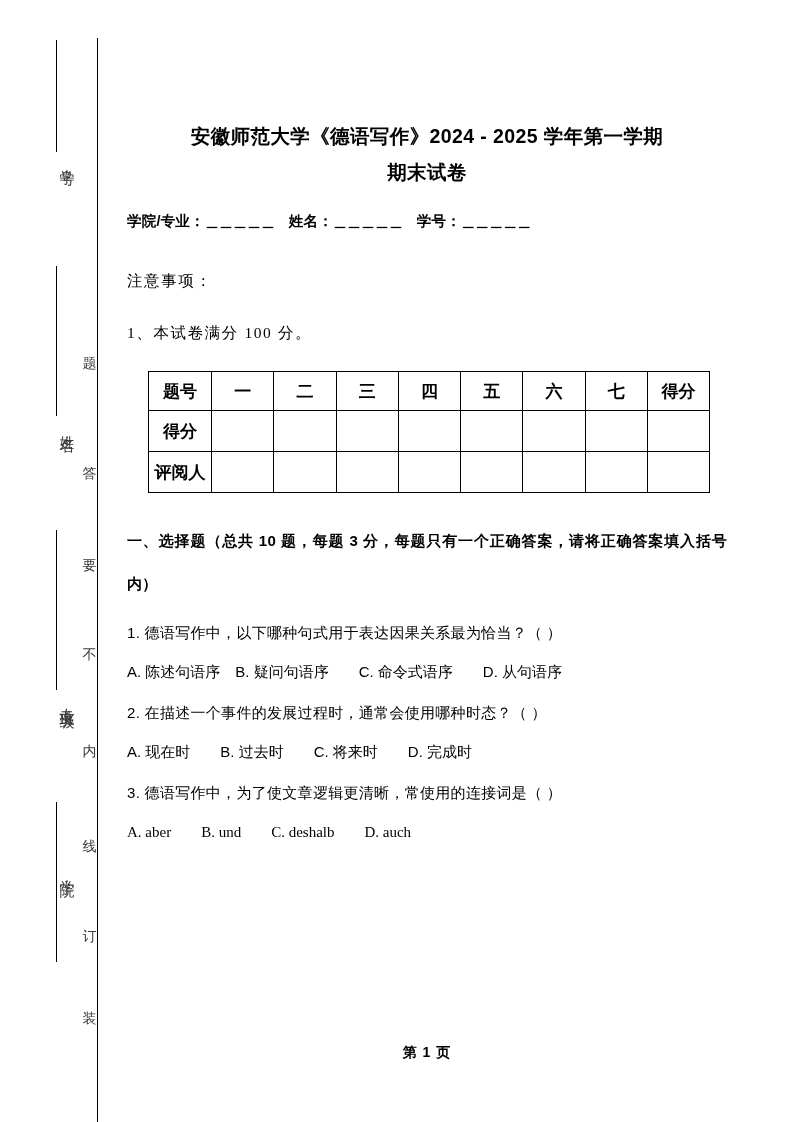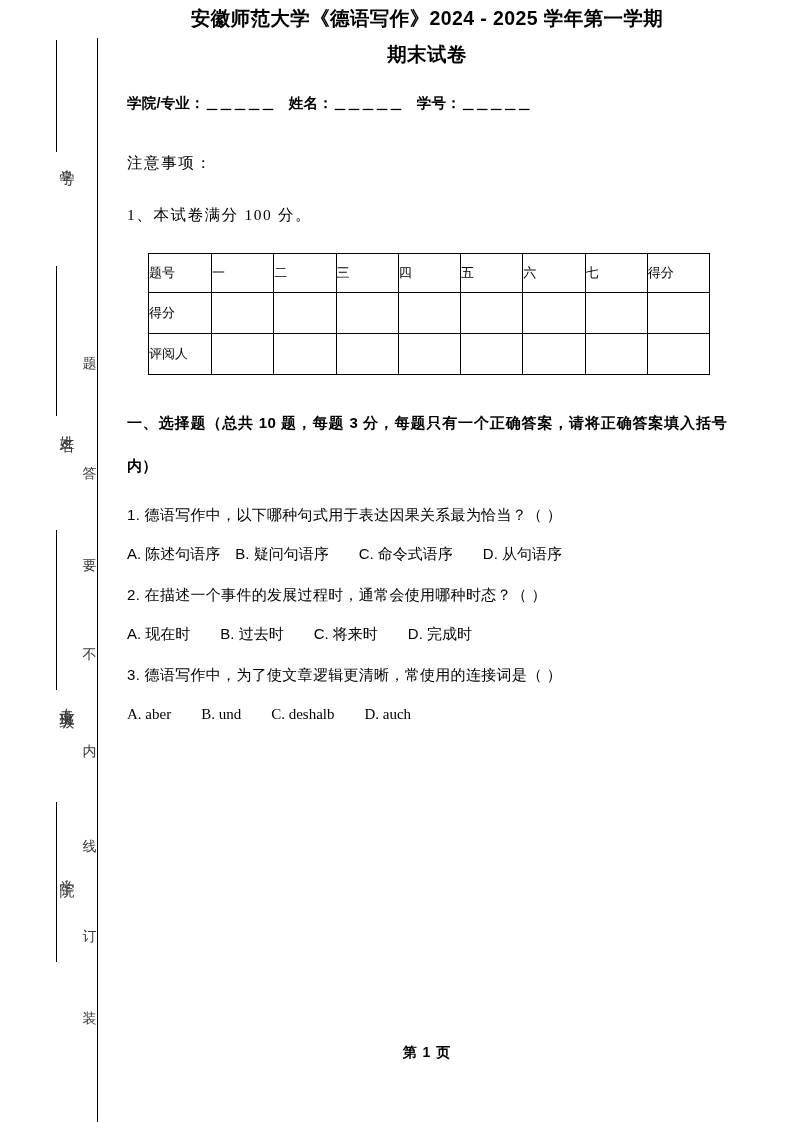--- a/index.html
+++ b/index.html
@@ -79,20 +79,21 @@
   .content {
     position: absolute;
     left: 127px;
     top: 0;
     width: 600px;
     height: 1122px;
   }
 
   .doc-title {
     margin: 0;
+    padding-top: 118px;
     font-family: "Liberation Sans", "DejaVu Sans", sans-serif;
     font-size: 19.5px;
     font-weight: bold;
     line-height: 36px;
     text-align: center;
     letter-spacing: 0.4px;
   }
   .doc-title .line2 { display: block; }
 
   .meta-line {
@@ -129,25 +130,25 @@
     margin-left: 21px;
   }
   table.score-table {
     border-collapse: collapse;
     width: 562px;
     table-layout: fixed;
   }
   table.score-table td {
     border: 1.3px solid #000;
     height: 40px;
-    text-align: left;
+    text-align: center;
     vertical-align: middle;
     font-family: "Liberation Sans", "DejaVu Sans", sans-serif;
-    font-size: 13px;
-    font-weight: normal;
+    font-size: 17px;
+    font-weight: bold;
     padding: 0;
   }
   table.score-table tr.hdr td { height: 38px; }
   table.score-table td.lbl { width: 62px; }
 
   
   .section-head {
     margin: 26px 0 0 0;
     font-family: "Liberation Sans", "DejaVu Sans", sans-serif;
     font-size: 15px;

